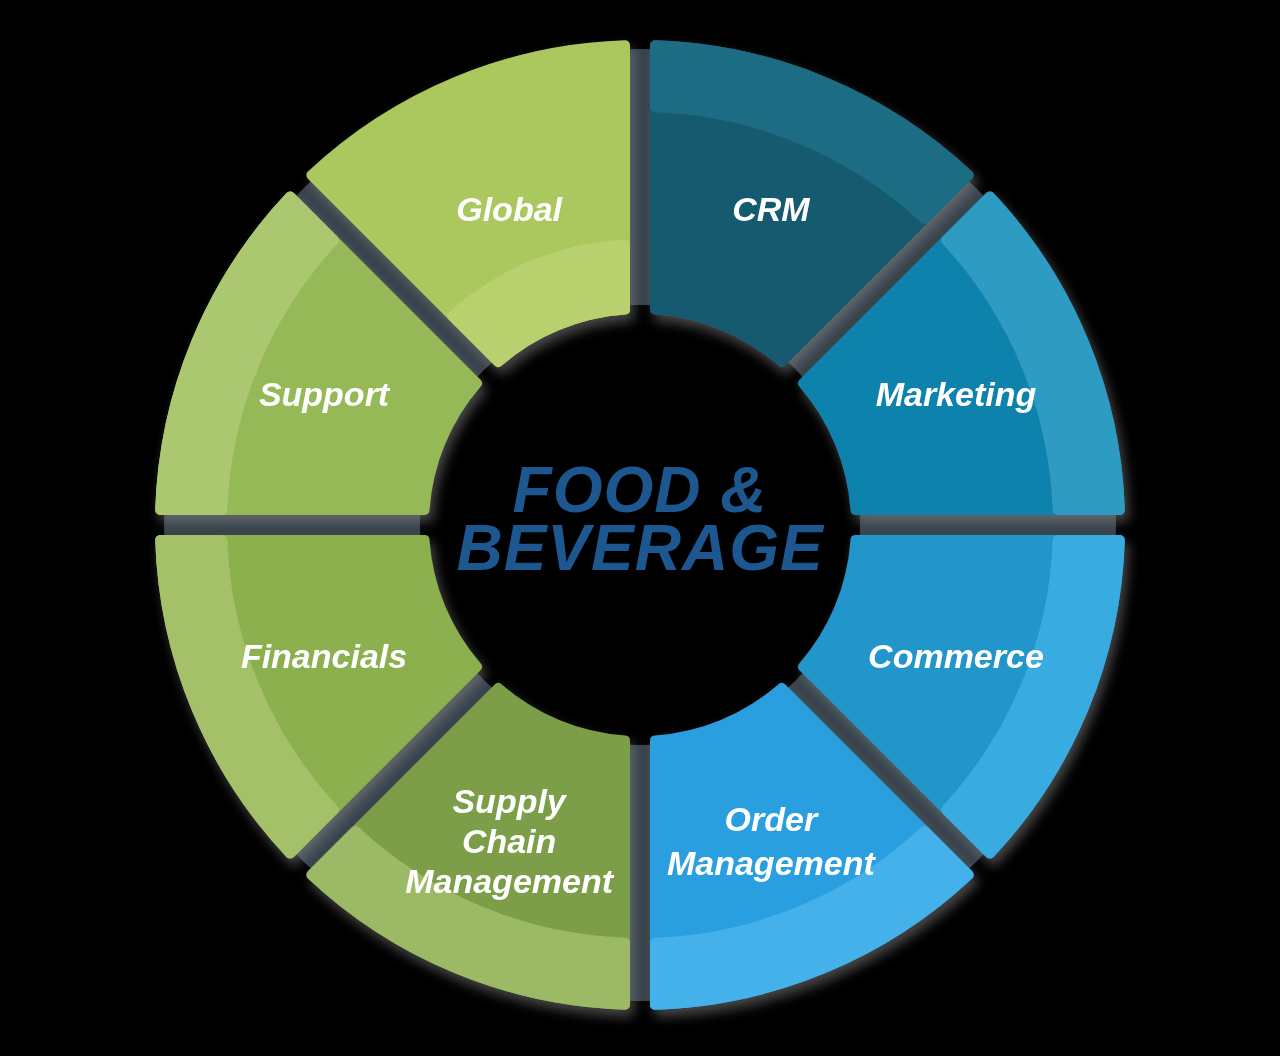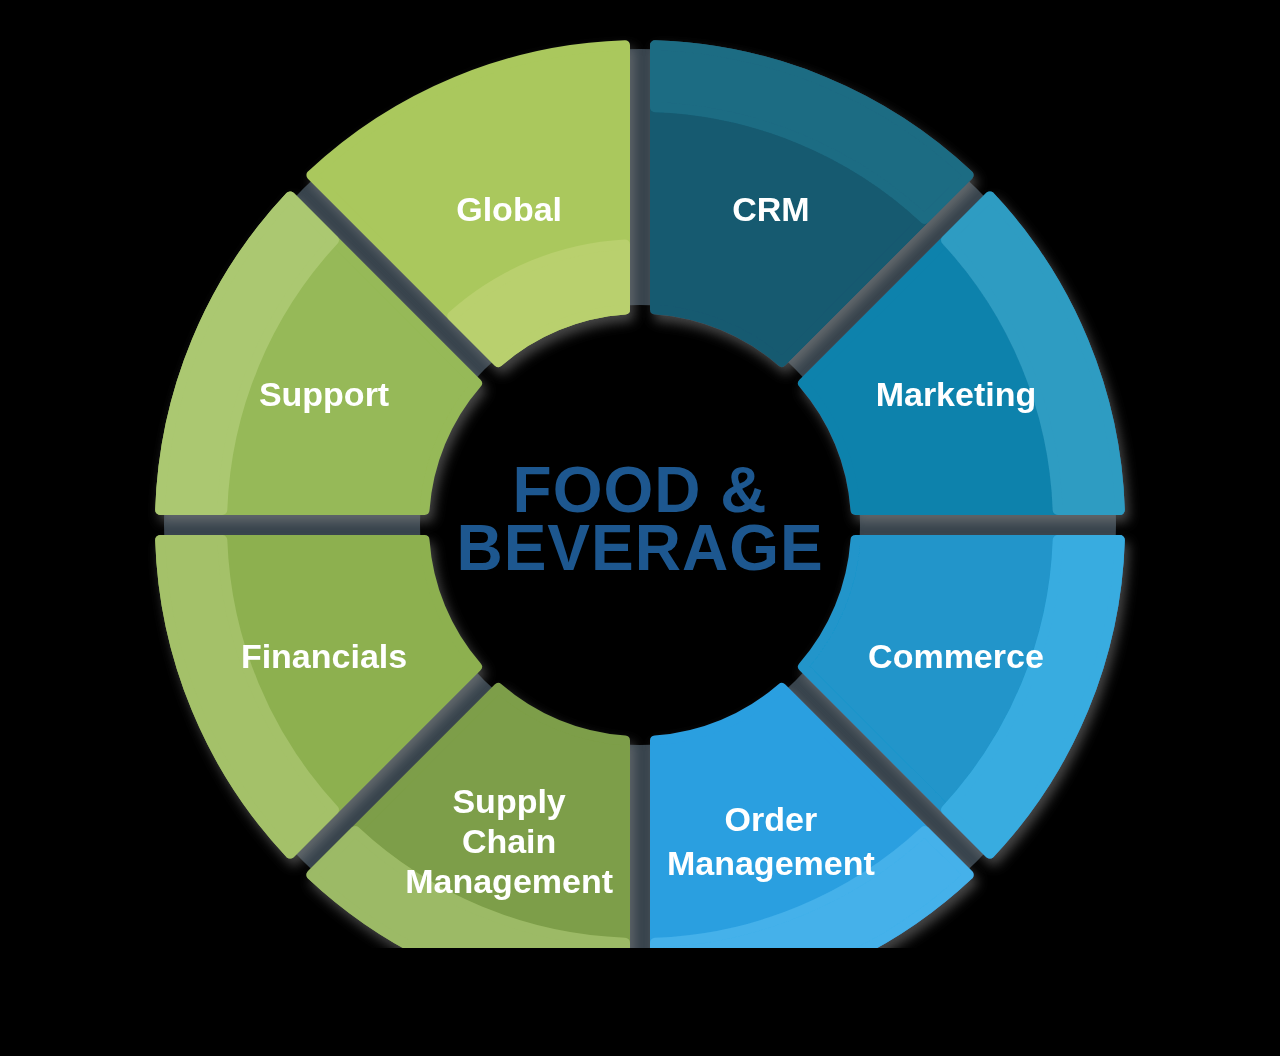--- a/index.html
+++ b/index.html
@@ -1,21 +1,22 @@
 <!DOCTYPE html>
 <html><head>
 <meta charset="utf-8">
 <style>
   html,body{margin:0;padding:0;background:#000;}
   .stage{
     position:relative;
-    width:1280px;height:948px;
+    width:1280px;height:1056px;
     background:#000;
     overflow:hidden;
     font-family:"Liberation Sans", sans-serif;
+    font-style:italic;
   }
   svg text{font-family:"Liberation Sans", sans-serif;}
   .seg-label{font-size:34px;font-weight:bold;}
   .center-title{font-size:64px;font-weight:bold;letter-spacing:1px;}
 </style>
 </head>
 <body>
 
 <div class="stage">
   <svg id="wheel" viewBox="0 0 1280 1056" width="1280" height="1056">

